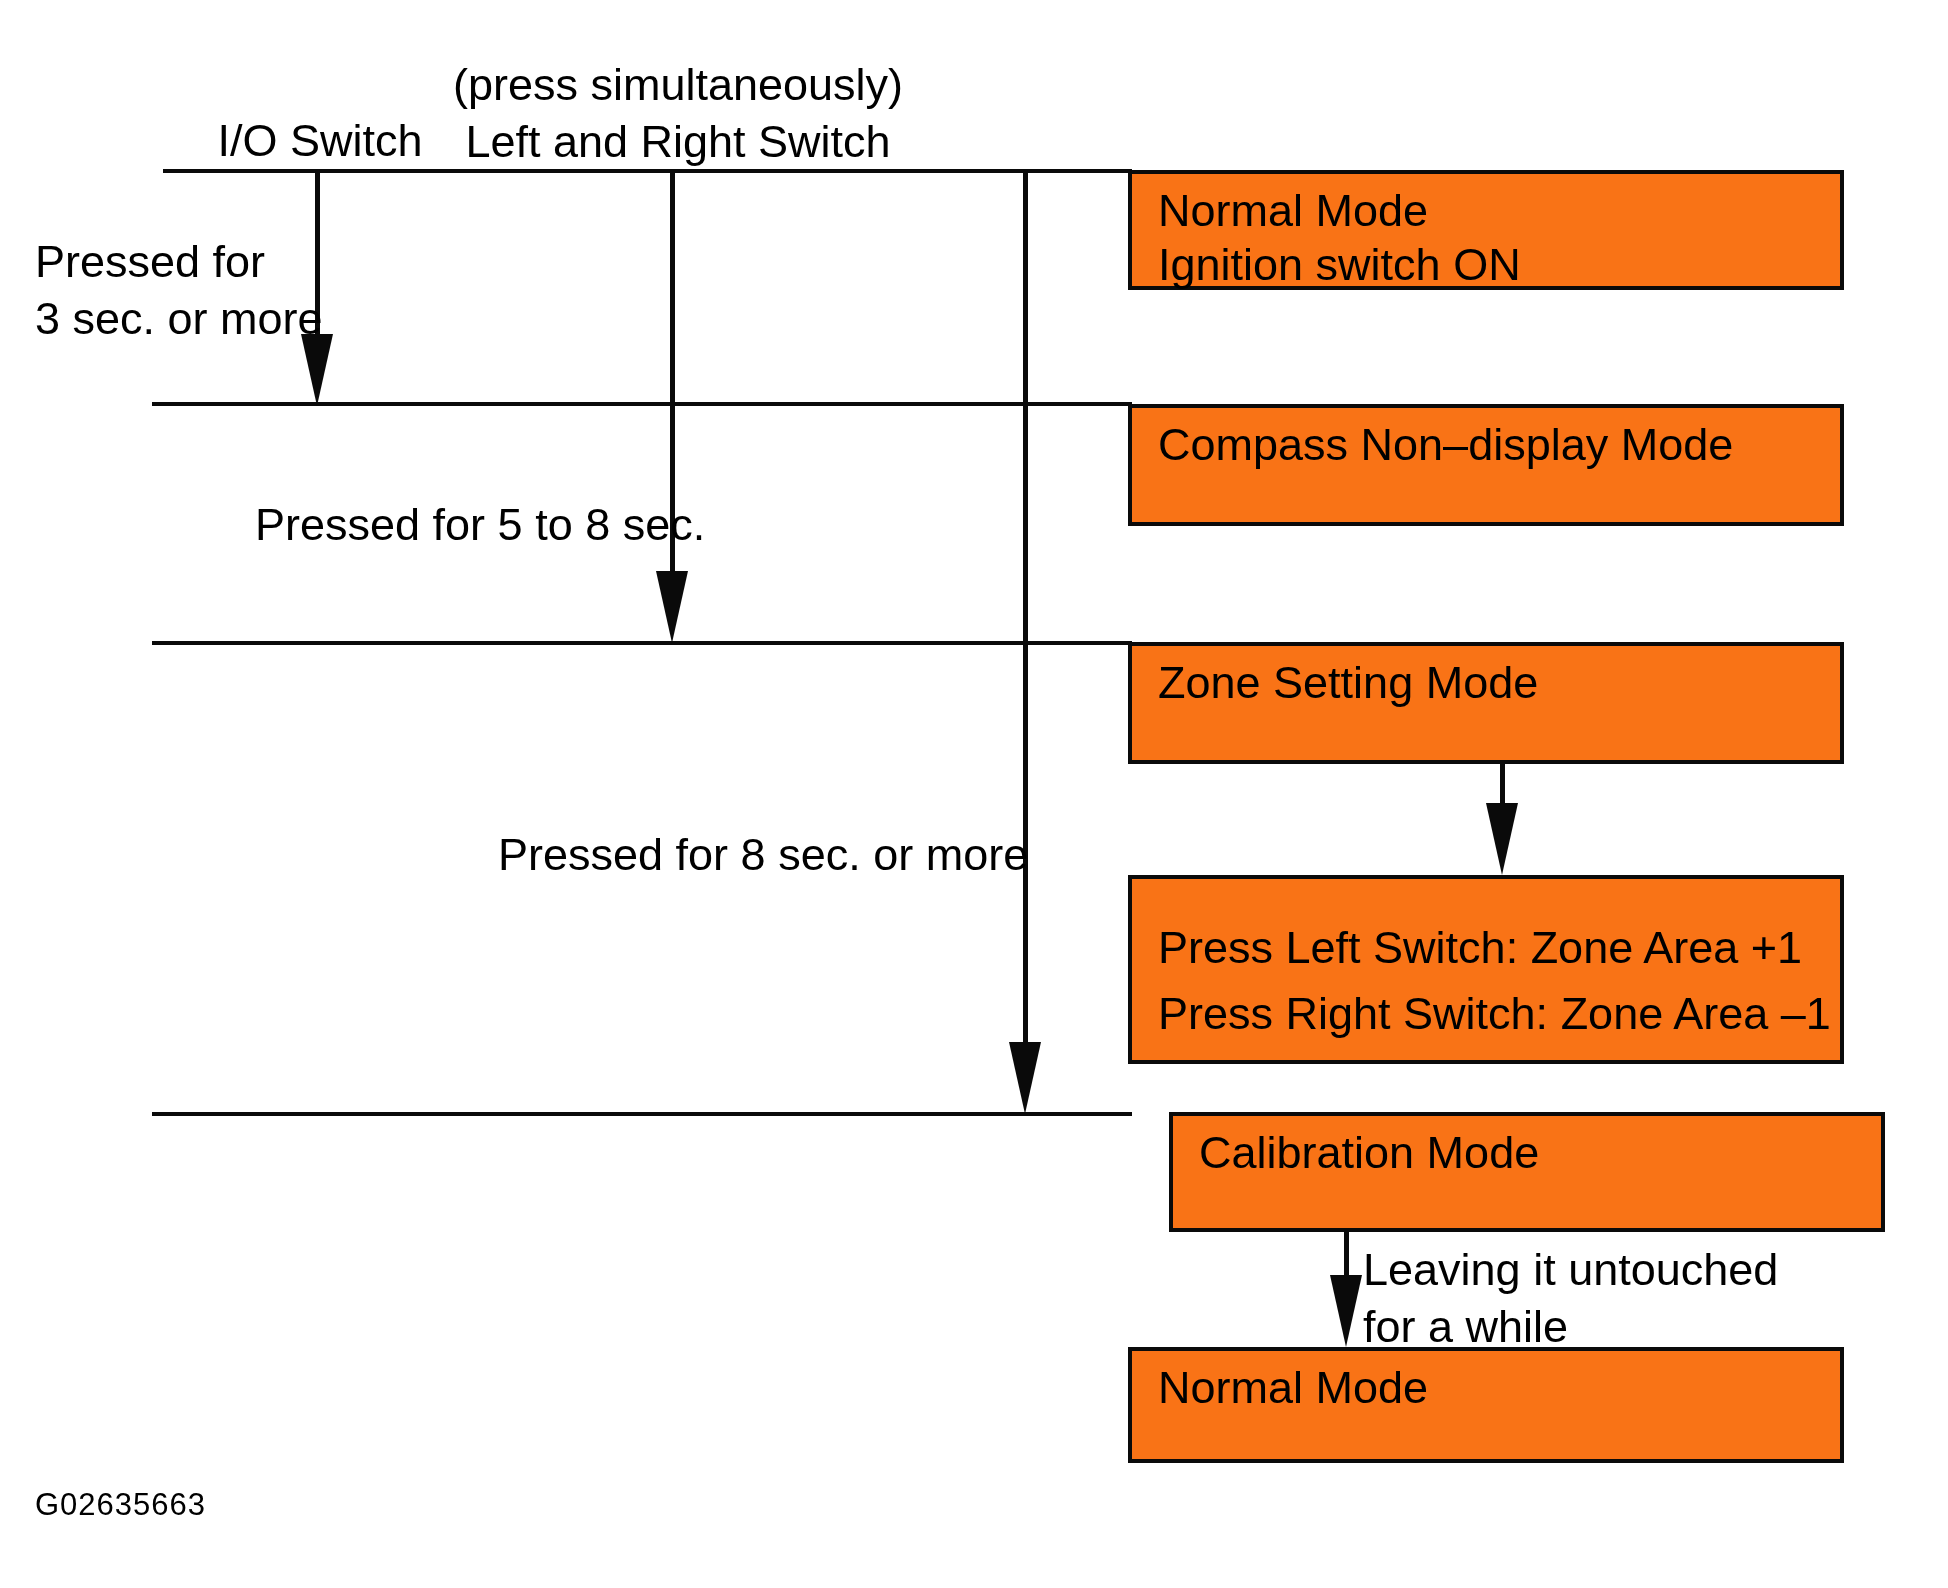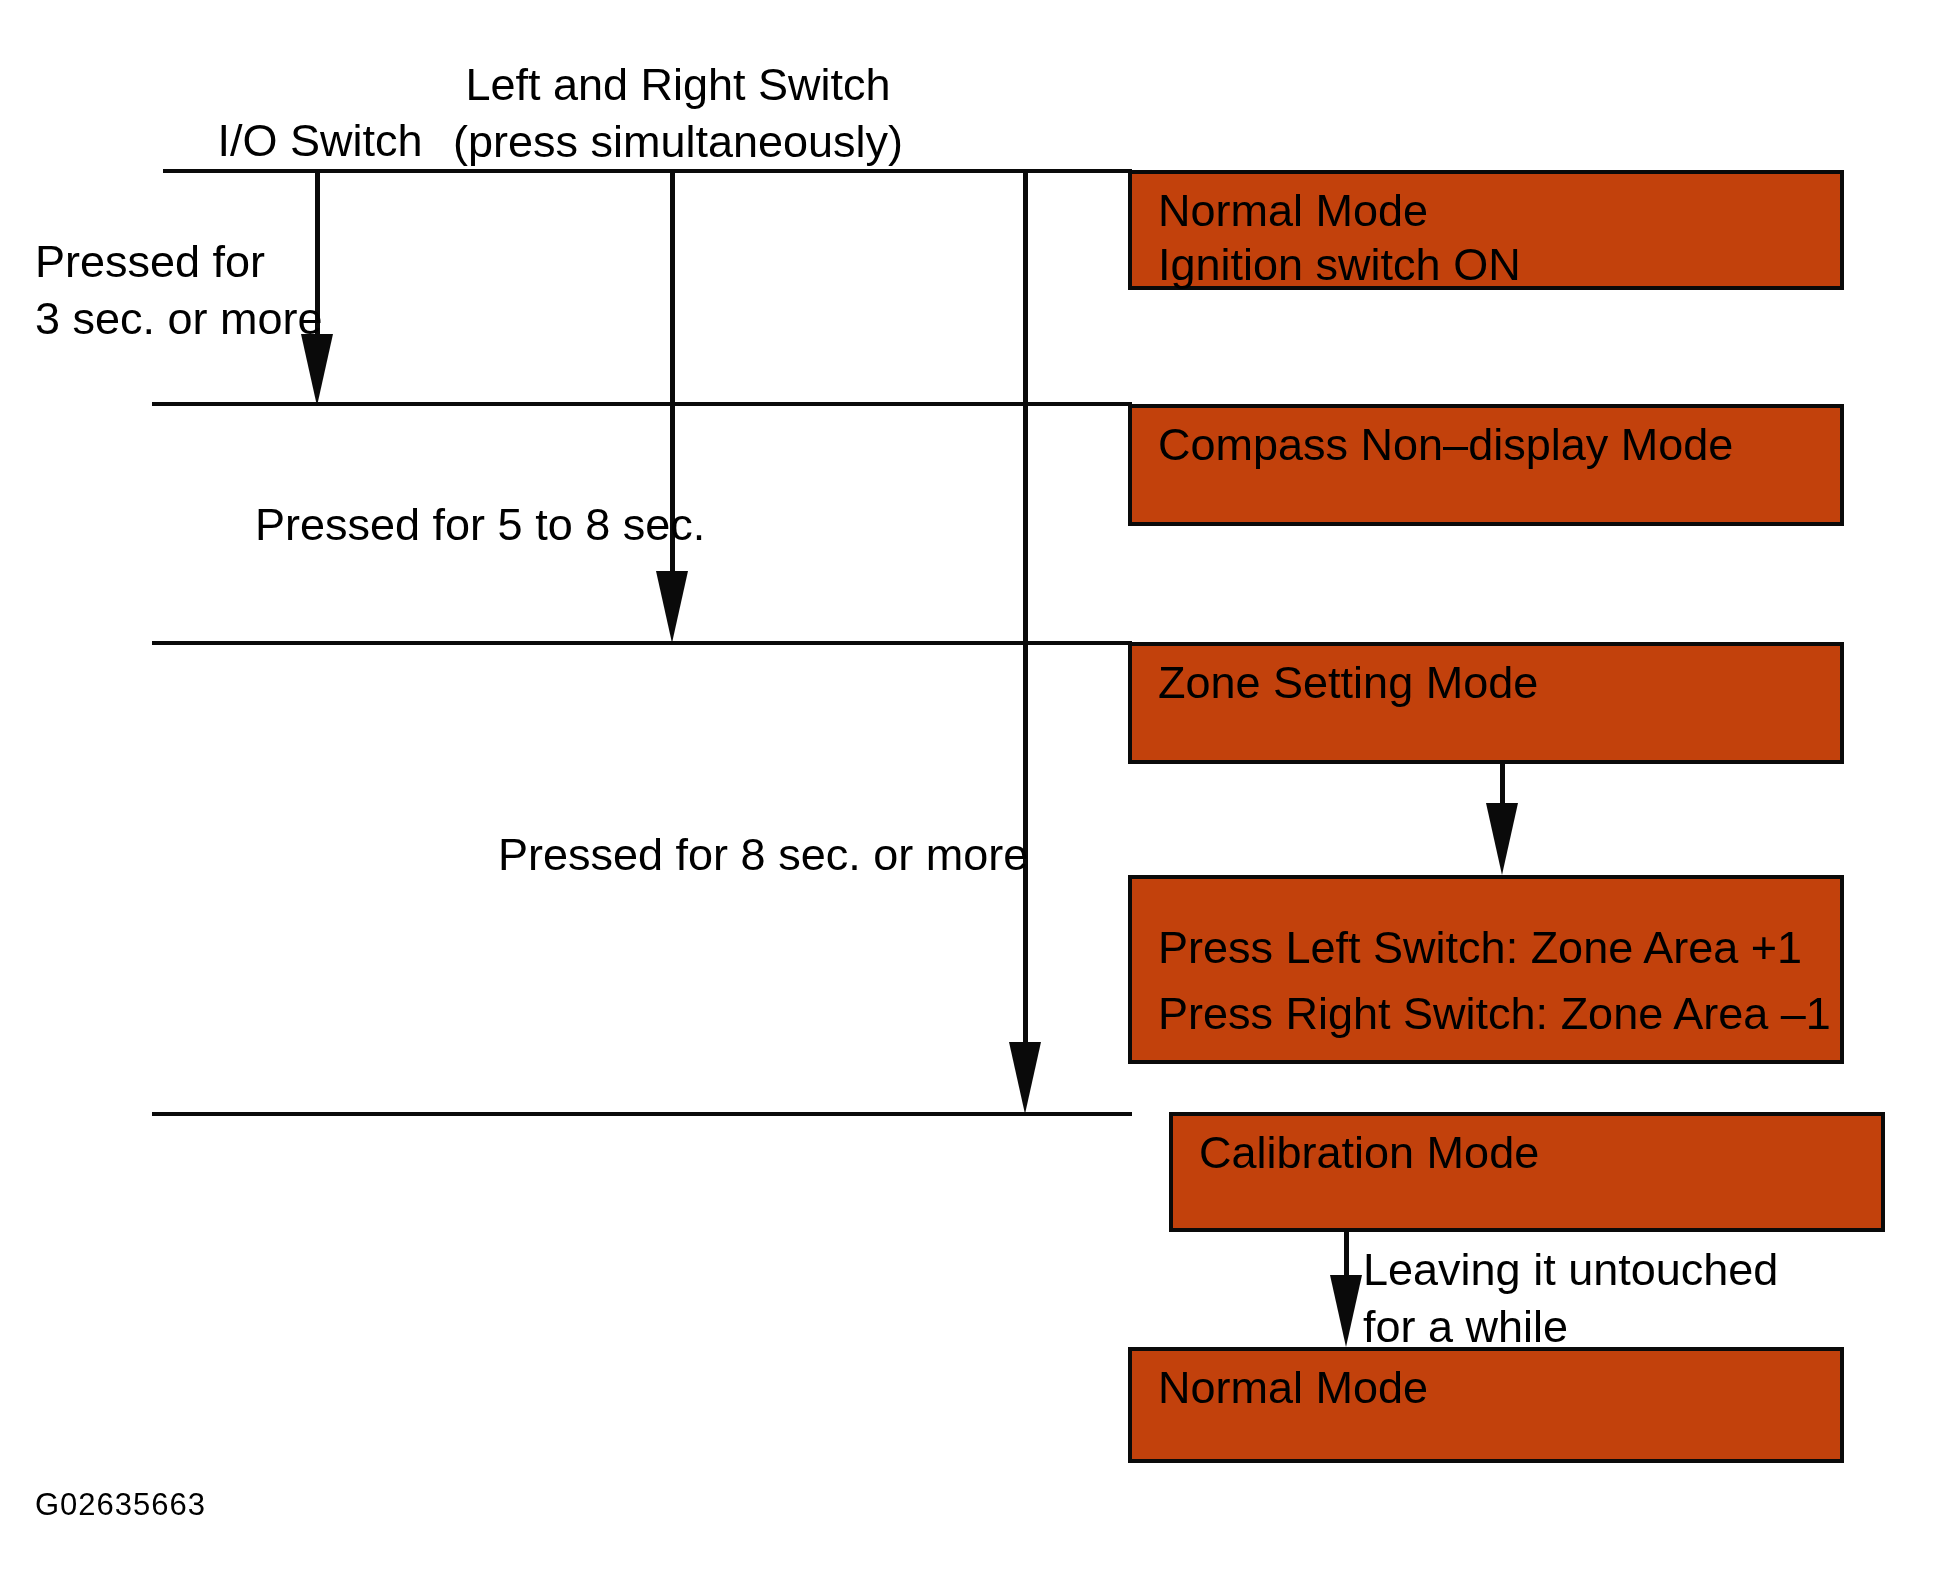--- a/index.html
+++ b/index.html
@@ -33,21 +33,21 @@
     border-left: 16px solid transparent;
     border-right: 16px solid transparent;
     border-top: 72px solid #0a0a0a;
   }
   .mode-box {
     position: absolute;
     left: 1128px;
     width: 716px;
     box-sizing: border-box;
     border: 4px solid #0a0a0a;
-    background: #c2410c;
+    background: #f97316;
     padding: 10px 20px 0 26px;
     font-size: 45px;
     line-height: 54px;
     white-space: nowrap;
   }
   .lbl {
     position: absolute;
     font-size: 45px;
     line-height: 57px;
     white-space: nowrap;
@@ -63,22 +63,22 @@
   }
 </style>
 </head>
 <body>
 
 <div id="canvas">
 
   <div class="lbl centered" style="left:320px; top:112px;text-align:center;">I/O Switch</div>
 
   <div class="lbl centered" style="left:678px; top:56px;">
+    <div>(press simultaneously)</div>
     <div>Left and Right Switch</div>
-    <div>(press simultaneously)</div>
   </div>
 
   <div class="rail" style="left:163px; top:169px; width:969px;"></div>
   <div class="rail" style="left:152px; top:402px; width:980px;"></div>
   <div class="rail" style="left:152px; top:641px; width:980px;"></div>
   <div class="rail" style="left:152px; top:1112px; width:980px;"></div>
 
   <div class="vline" style="left:315px; top:171px; height:163px;"></div>
   <div class="ahead" style="left:301px; top:334px;"></div>
 

